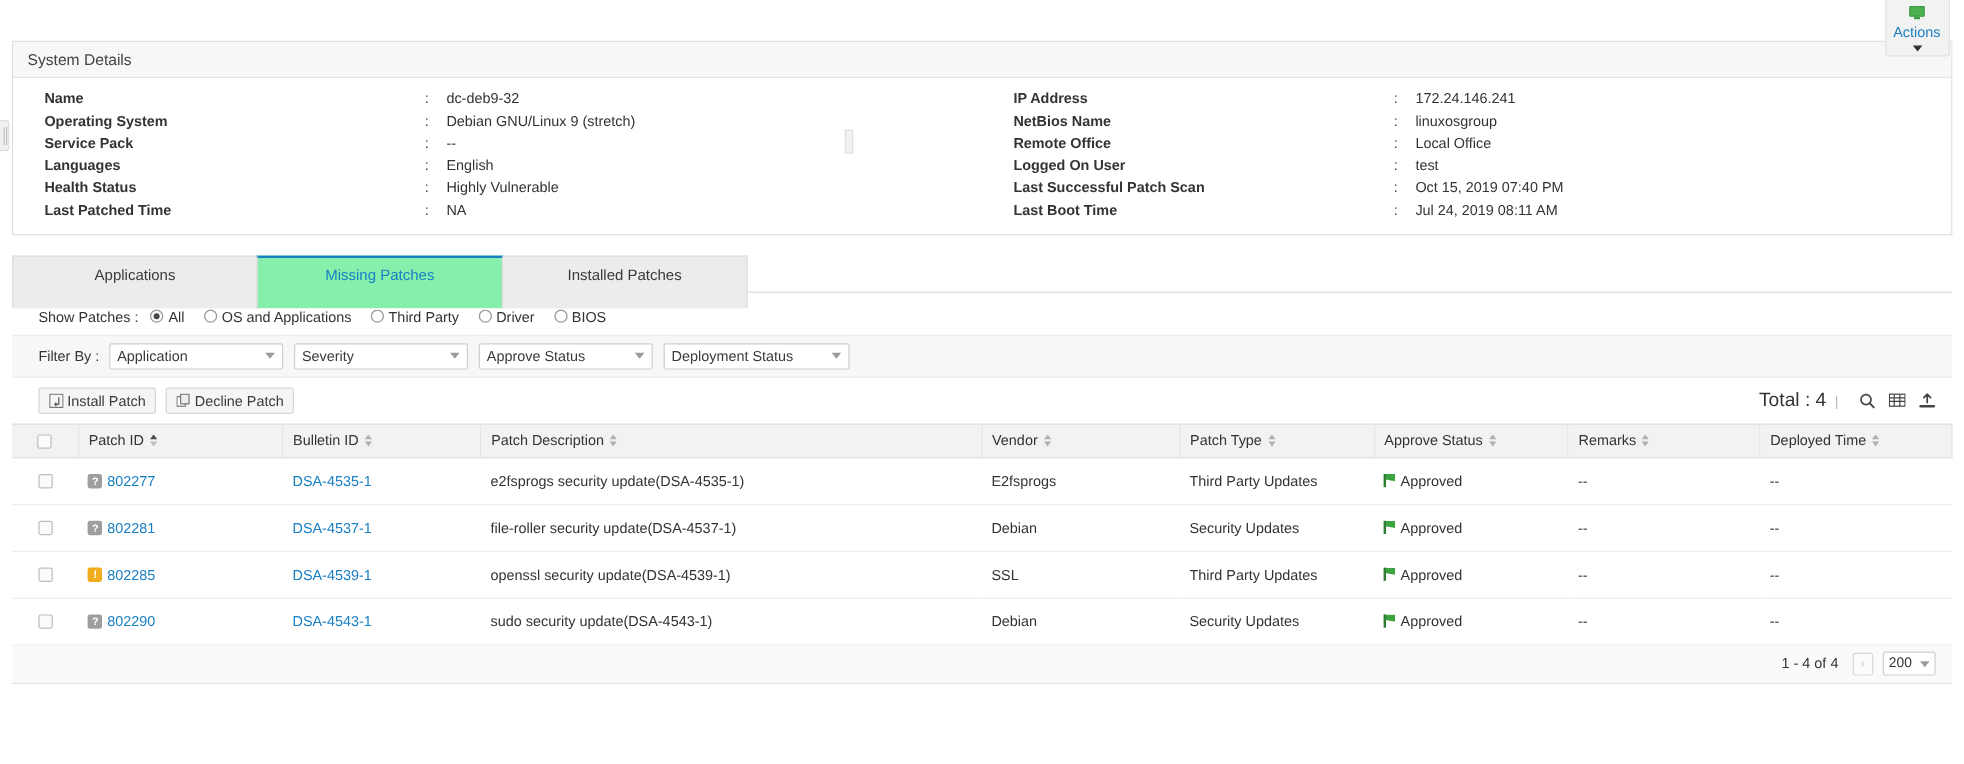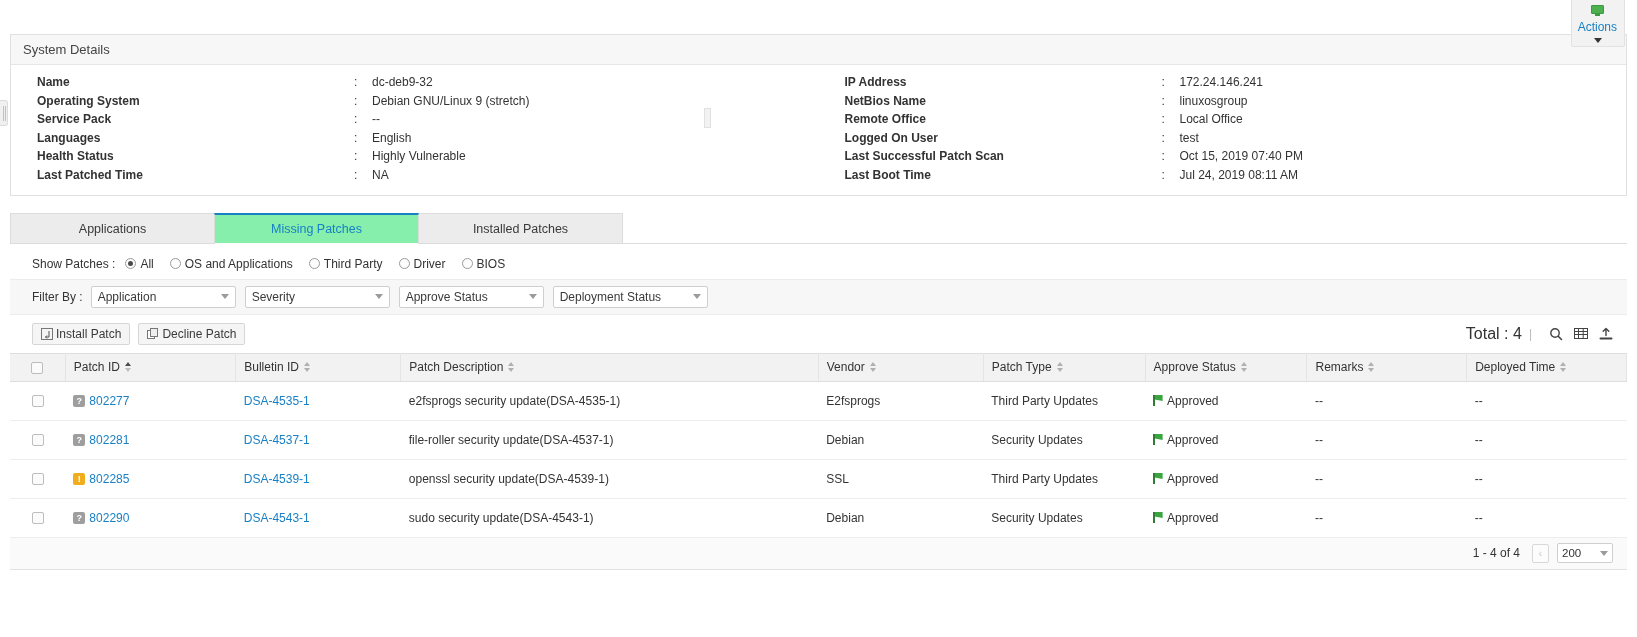--- a/index.html
+++ b/index.html
@@ -105,21 +105,21 @@
     position: relative;
     height: 30px;
   }
   .tabs {
     display: flex;
     position: relative;
     z-index: 2;
   }
   .tab {
     width: 205px;
-    height: 30px;
+    height: 44px;
     line-height: 30px;
     text-align: center;
     font-size: 12.5px;
     background: #ececec;
     border: 1px solid #dcdcdc;
     border-bottom: none;
     margin-right: -1px;
     color: #3a3a3a;
     cursor: pointer;
   }
@@ -361,21 +361,21 @@
     border-radius: 2px;
     display: inline-flex;
     align-items: center;
     justify-content: center;
     color: #c5c5c5;
     margin-right: 8px;
     cursor: pointer;
     font-size: 10px;
   }
   .pg-select {
-    width: 56px; height: 20px;
+    width: 44px; height: 20px;
     border: 1px solid #cfcfcf;
     background: #fff;
     border-radius: 2px;
     display: inline-flex;
     align-items: center;
     padding: 0 4px;
     font-size: 11.5px;
     cursor: pointer;
   }
   .pg-select .lbl { flex: 1; }

